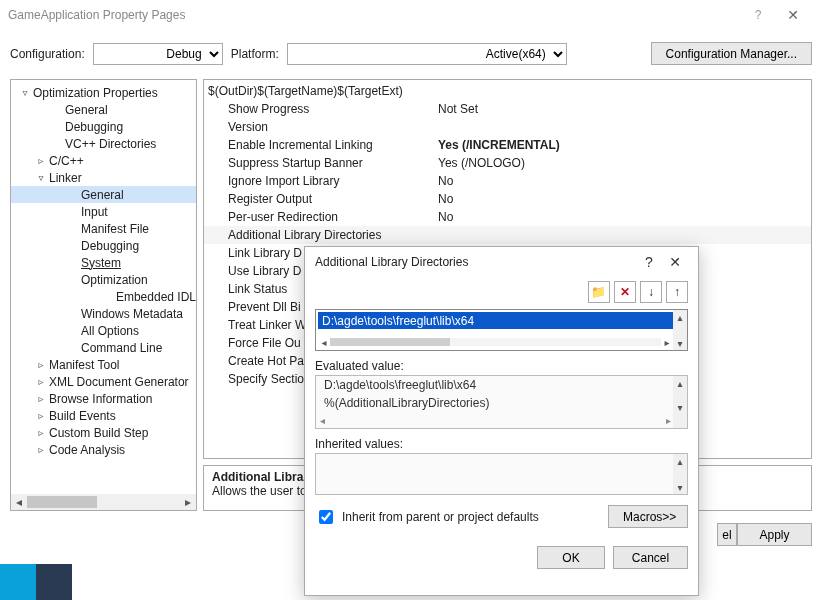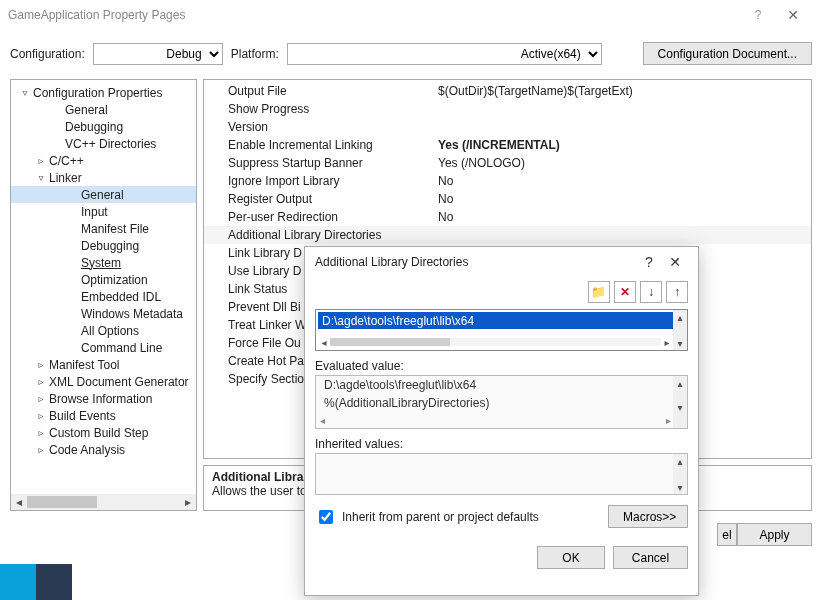--- a/index.html
+++ b/index.html
@@ -5,21 +5,21 @@
   * { box-sizing: border-box; font-family: "Segoe UI", Tahoma, sans-serif; font-size: 12px; }
   body { margin: 0; background: #fff; width: 822px; height: 600px; overflow: hidden; position: relative; color: #222; }
   .titlebar { height: 30px; display: flex; align-items: center; padding: 0 8px; color: #888; justify-content: flex-end; }
   .titlebar .spacer { flex: 1; }
   .titlebar .winbtn { width: 42px; text-align: center; font-size: 14px; color: #666; }
   .titlebar .help { width: 28px; text-align: center; color: #999; }
   .toprow { display: flex; align-items: center; padding: 12px 10px 14px 10px; gap: 8px; }
   .label { color: #222; }
   select.cfg { height: 22px; border: 1px solid #aaa; background: #fff; padding: 0 4px; text-align: right; }
   .cfg-debug { width: 130px; }
-  .cfg-platform { width: 315px; }
+  .cfg-platform { width: 280px; }
   .btn { height: 23px; border: 1px solid #aaa; background: #e8e8e8; padding: 0 14px; font-size: 12px; cursor: default; }
   .main { display: flex; padding: 0 10px; gap: 6px; }
   .tree { width: 187px; height: 432px; border: 1px solid #aaa; overflow: hidden; position: relative; background: #fff; }
   .tree-inner { padding: 4px 0; }
   .tree-item { display: flex; align-items: center; height: 17px; padding-left: 8px; white-space: nowrap; cursor: default; }
   .tree-item .arrow { width: 12px; display: inline-block; text-align: center; color: #555; font-size: 10px; }
   .tree-item .lbl { padding-left: 2px; }
   .tree-item.sel { background: #cfe4fa; }
   .hscroll { position: absolute; bottom: 0; left: 0; right: 0; height: 16px; background: #f0f0f0; display: flex; align-items: center; }
   .hscroll .btns { width: 16px; height: 16px; display: flex; align-items: center; justify-content: center; color: #555; }
@@ -81,30 +81,30 @@
 <div class="toprow">
   <span class="label">Configuration:</span>
   <select class="cfg cfg-debug">
     <option>Debug</option>
   </select>
   <span class="label">Platform:</span>
   <select class="cfg cfg-platform">
     <option>Active(x64)</option>
   </select>
   <span style="flex:1"></span>
-  <button class="btn">Configuration Document...</button>
+  <button class="btn">Configuration Manager...</button>
 </div>
 
 <div class="main">
 
   <div class="tree">
     <div class="tree-inner" id="tree-inner">
         <div class="tree-item" style="padding-left: 8px;">
           <span class="arrow">▿</span>
-          <span class="lbl">Configuration Properties</span>
+          <span class="lbl">Optimization Properties</span>
         </div>
         <div class="tree-item" style="padding-left: 40px;">
           <span class="arrow"></span>
           <span class="lbl">General</span>
         </div>
         <div class="tree-item" style="padding-left: 40px;">
           <span class="arrow"></span>
           <span class="lbl">Debugging</span>
         </div>
         <div class="tree-item" style="padding-left: 40px;">
@@ -136,21 +136,21 @@
           <span class="lbl">Debugging</span>
         </div>
         <div class="tree-item" style="padding-left: 56px; text-decoration: underline;">
           <span class="arrow"></span>
           <span class="lbl">System</span>
         </div>
         <div class="tree-item" style="padding-left: 56px;">
           <span class="arrow"></span>
           <span class="lbl">Optimization</span>
         </div>
-        <div class="tree-item" style="padding-left: 56px;">
+        <div class="tree-item" style="padding-left: 56px; justify-content: flex-end;">
           <span class="arrow"></span>
           <span class="lbl">Embedded IDL</span>
         </div>
         <div class="tree-item" style="padding-left: 56px;">
           <span class="arrow"></span>
           <span class="lbl">Windows Metadata</span>
         </div>
         <div class="tree-item" style="padding-left: 56px;">
           <span class="arrow"></span>
           <span class="lbl">All Options</span>
@@ -190,25 +190,25 @@
           <div class="thumb"></div>
         </div>
       <div class="btns">▸</div>
     </div>
   </div>
 
   <div class="rightcol">
 
     <div class="propgrid" id="propgrid">
         <div class="prow">
-          <div class="pk">Output File</div>
           <div class="pv">$(OutDir)$(TargetName)$(TargetExt)</div>
         </div>
         <div class="prow">
           <div class="pk">Show Progress</div>
+          <div class="pv">Not Set</div>
         </div>
         <div class="prow">
           <div class="pk">Version</div>
           <div class="pv"></div>
         </div>
         <div class="prow">
           <div class="pk">Enable Incremental Linking</div>
           <div class="pv bold">Yes (/INCREMENTAL)</div>
         </div>
         <div class="prow">

